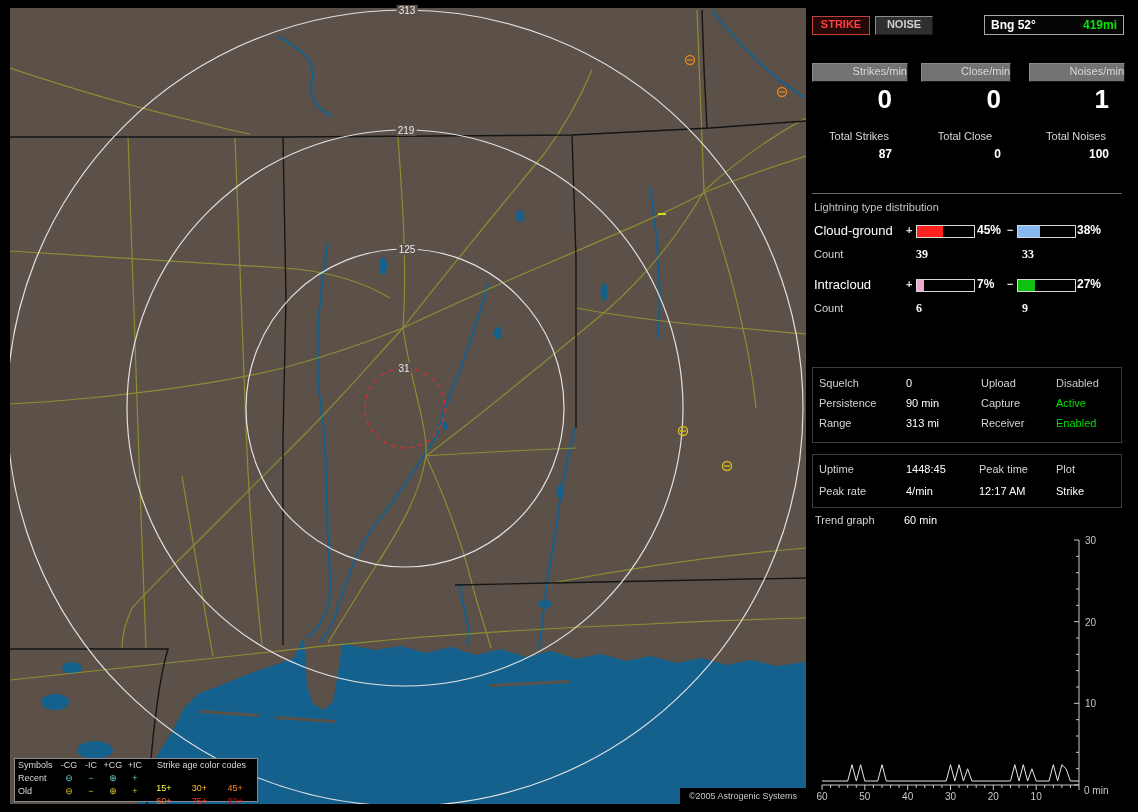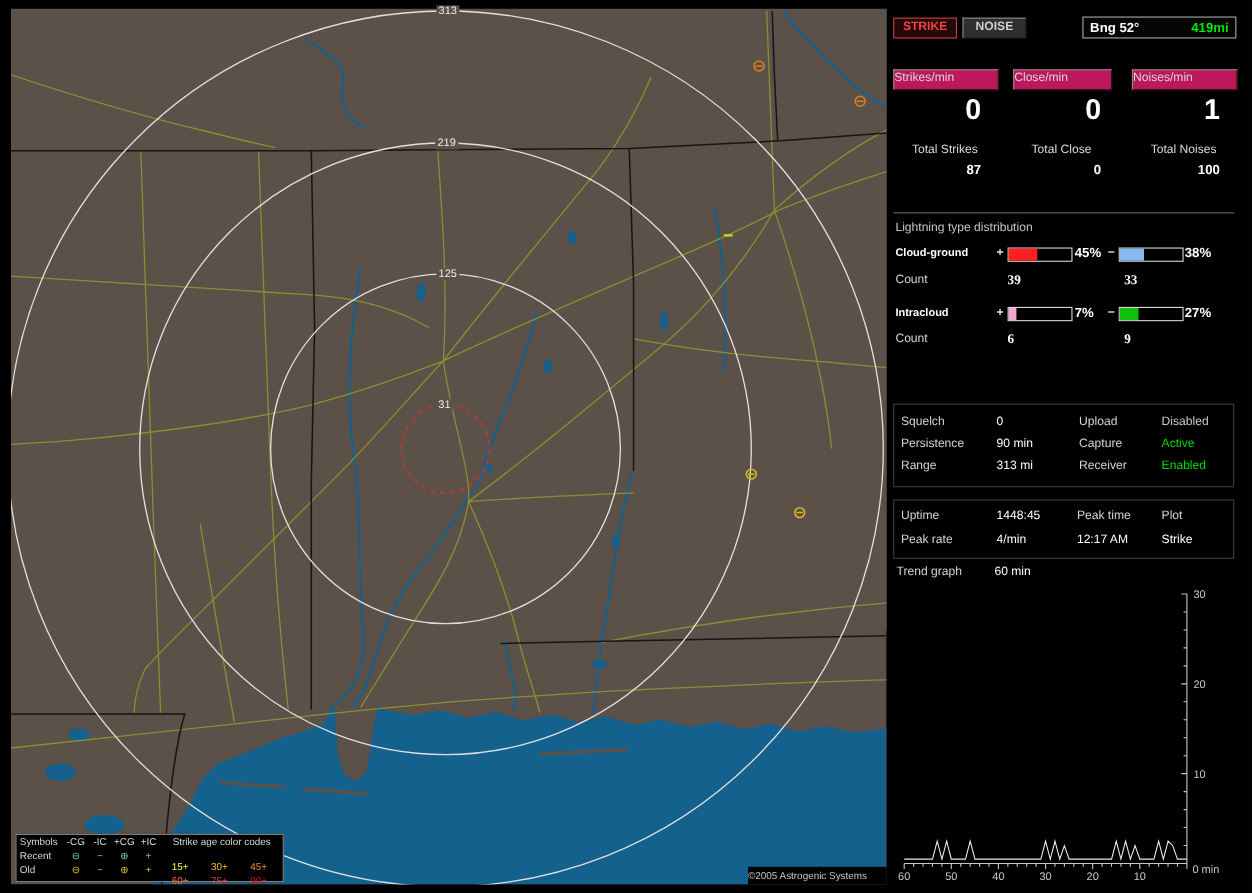--- a/index.html
+++ b/index.html
@@ -11,43 +11,43 @@
   .ring-label{position:absolute;transform:translateX(-50%);color:#ececec;font-size:10px;
     background:#5b5148;padding:0 2px;line-height:11px;}
   .legend{position:absolute;left:4px;top:750px;width:242px;height:42px;background:#000;
     border:1px solid #8a8a8a;color:#d8d8d8;font-size:9px;}
   .lg-row{display:flex;height:13px;line-height:13px;align-items:center;}
   .lg-c1{width:40px;padding-left:3px;}
   .lg-sym{width:22px;text-align:center;}
   .lg-ages{flex:1;display:flex;justify-content:space-around;padding-right:4px;margin-top:19px;}
   .lg-age-head{flex:1;text-align:center;}
   .copyright{position:absolute;right:0;top:780px;width:126px;height:16px;background:#000;
-    color:#c8c8c8;font-size:9px;line-height:16px;text-align:left;}
+    color:#c8c8c8;font-size:9px;line-height:16px;text-align:center;}
 
   
   .panel{position:absolute;left:809px;top:0;width:323px;height:812px;color:#d4d4d4;font-size:11px;}
   .btn{position:absolute;height:17px;line-height:15px;text-align:center;font-weight:bold;font-size:11px;}
   .btn-strike{left:3px;top:16px;width:56px;color:#ff4040;background:#250808;border:1px solid #c04040;}
   .btn-noise{left:66px;top:16px;width:56px;color:#d0d0d0;background:#2f2f2f;
     border:1px solid;border-color:#8a8a8a #1a1a1a #1a1a1a #8a8a8a;}
   .bearing{position:absolute;left:175px;top:15px;width:138px;height:18px;background:#050505;
     border:1px solid #a8a8a8;}
   .bearing span{position:absolute;top:2px;font-weight:bold;font-size:12px;}
   .bearing .b-lab{left:6px;color:#fff;}
   .bearing .b-val{right:6px;}
-  .rate-btn{position:absolute;top:63px;height:17px;line-height:15px;text-align:left;
-    background:#be185d;color:#d8d8d8;border:1px solid;border-color:#8a8a8a #1a1a1a #1a1a1a #8a8a8a;}
+  .rate-btn{position:absolute;top:63px;height:17px;line-height:15px;text-align:right;
+    background:#737373;color:#d8d8d8;border:1px solid;border-color:#8a8a8a #1a1a1a #1a1a1a #8a8a8a;}
   .rate-val{position:absolute;top:84px;height:32px;font-size:26px;font-weight:bold;color:#fff;text-align:right;}
   .tot-lab{position:absolute;top:130px;text-align:center;color:#d8d8d8;}
   .tot-val{position:absolute;top:147px;font-size:12px;font-weight:bold;color:#fff;text-align:right;}
   .sep{position:absolute;left:3px;top:193px;width:310px;border-top:1px solid #666;}
   .dist-title{position:absolute;left:5px;top:201px;color:#c4c4c4;}
   .dist-row,.count-row{position:absolute;left:0;width:323px;height:14px;}
   .dist-row span,.count-row span{position:absolute;line-height:13px;}
-  .d-label{left:5px;font-weight:bold;color:#fff;font-size:10px;}
+  .d-label{left:5px;font-weight:normal;color:#fff;font-size:13px;}
   .d-sign{color:#e0e0e0;font-weight:bold;}
   .d-bar{width:57px;height:11px;border:1px solid #d8d8d8;background:#000;top:1px;}
   .bar-fill{display:block;height:100%;}
   .d-pct{font-weight:bold;color:#fff;font-size:12px;}
   .cnt{font-weight:bold;color:#fff;font-size:12px;font-family:Liberation Serif, serif;}
   .clock-box{position:absolute;left:3px;top:334px;width:308px;height:25px;background:#040404;
     border:1px solid;border-color:#8a8a8a #333 #333 #8a8a8a;
     color:#00ff00;font-weight:bold;font-size:15px;line-height:24px;padding-left:5px;}
   .group-box{position:absolute;left:3px;width:308px;border:1px solid #3c3c3c;}
   .grid-cell{position:absolute;line-height:14px;}

